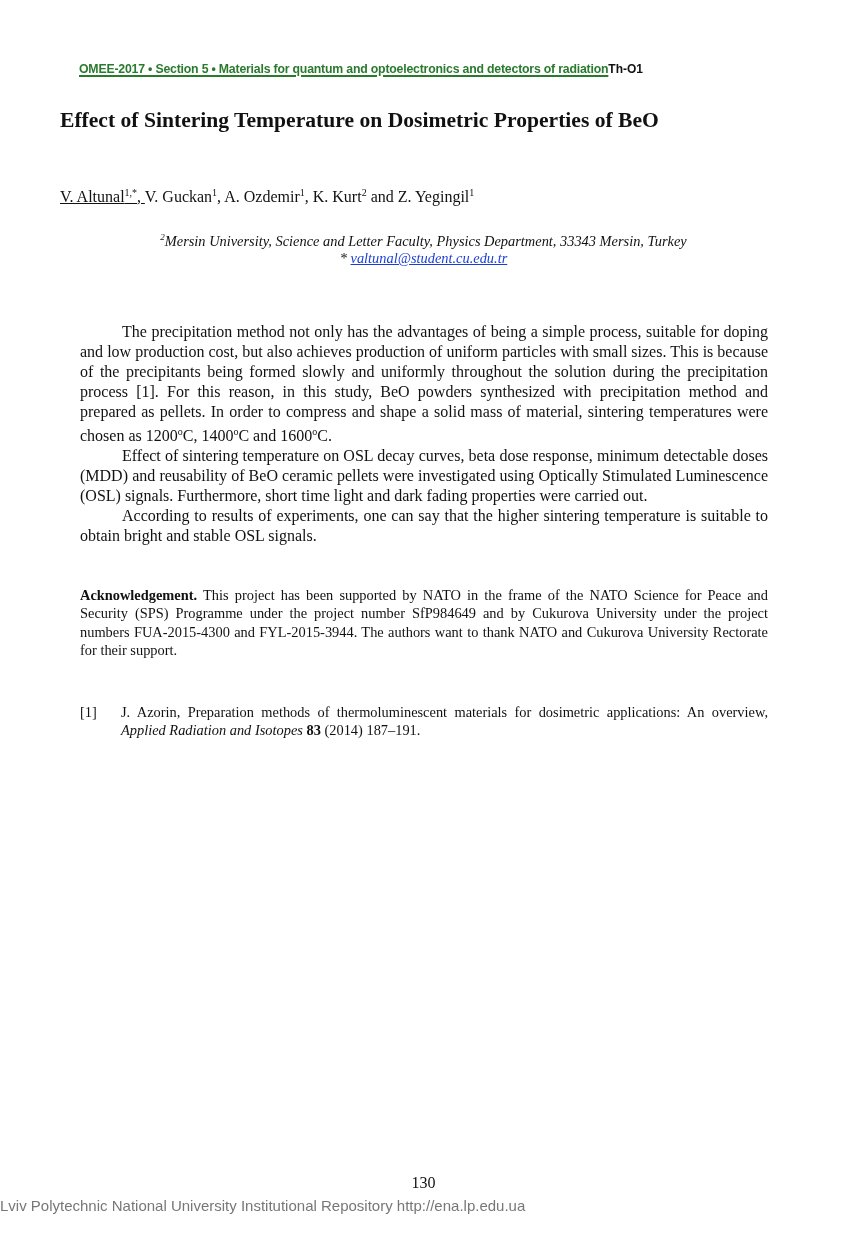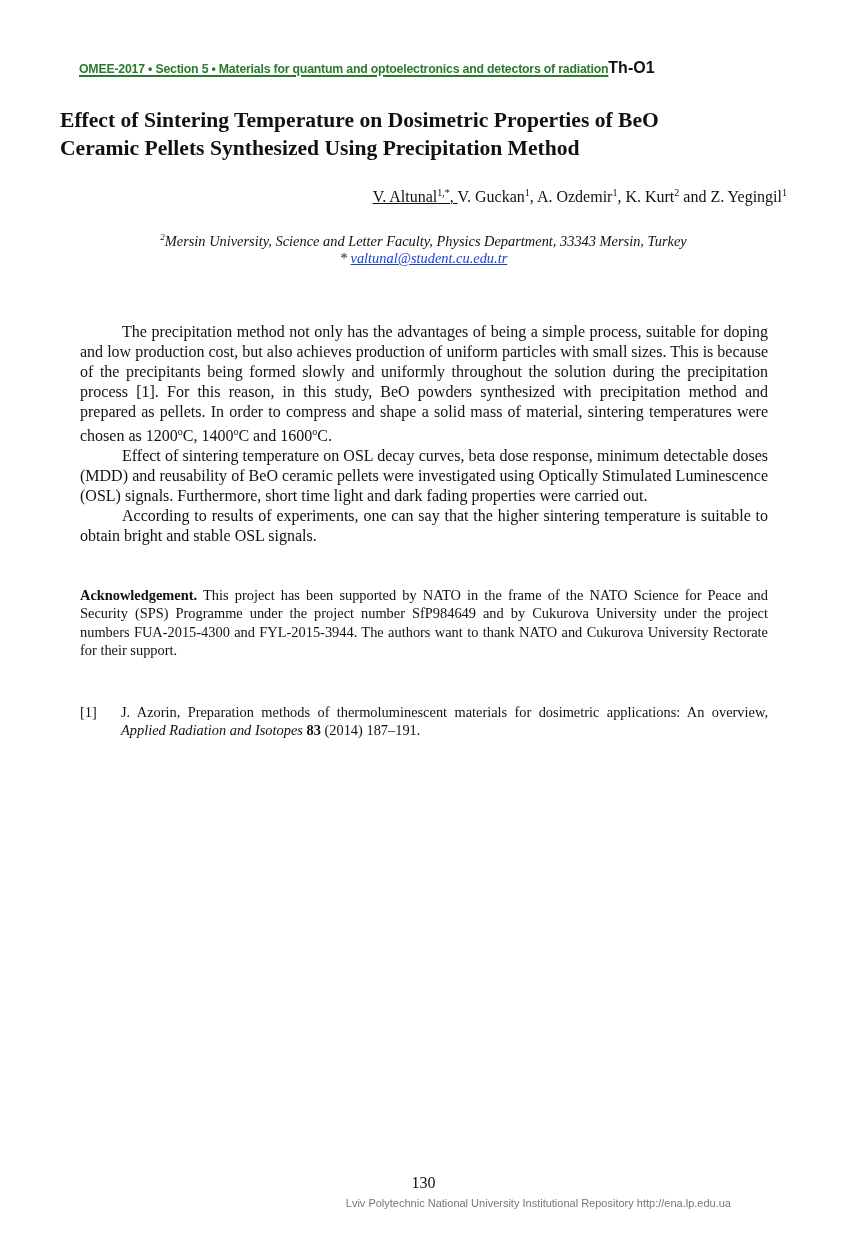--- a/index.html
+++ b/index.html
@@ -2,56 +2,55 @@
 <html><head>
 <meta charset="utf-8">
 <style>
   html, body { margin: 0; padding: 0; background: #ffffff; }
   body { width: 847px; height: 1240px; position: relative; overflow: hidden;
          font-family: "Liberation Serif", serif; color: #111; }
   .header { position: absolute; left: 79px; top: 59px; width: 694px; white-space: nowrap;
             font-family: "Liberation Sans", sans-serif; }
   .header .conf { color: #2a7a2e; font-weight: bold; font-size: 12.3px; text-decoration: underline;
                   text-decoration-thickness: 1.5px; text-underline-offset: 2px; letter-spacing: -0.2px; text-align: right; }
-  .header .code { color: #111; font-weight: bold; font-size: 16px; }
+  .header .code { color: #111; font-weight: bold; font-size: 12px; }
   .title { position: absolute; left: 60px; top: 106px; width: 727px; text-align: left;
            font-weight: bold; font-size: 21.6px; line-height: 28px; }
-  .authors { position: absolute; left: 60px; top: 187px; width: 727px; text-align: right; font-size: 16px; }
+  .authors { position: absolute; left: 60px; top: 187px; width: 727px; text-align: left; font-size: 16px; }
   .authors sup { font-size: 10px; }
   .authors .presenter { text-decoration: underline; }
   .affil { position: absolute; left: 60px; top: 229px; width: 727px; text-align: center;
            font-style: italic; font-size: 14.4px; line-height: 17.5px; }
   .affil sup { font-size: 9px; }
   .affil a { color: #1a3fd8; text-decoration: underline; }
   .body { position: absolute; left: 80px; top: 322px; width: 688px; font-size: 16px;
           line-height: 20px; text-align: justify; }
   .body p { margin: 0; text-indent: 42px; }
   .body sup { font-size: 10px; }
   .ack { position: absolute; left: 80px; top: 586px; width: 688px; font-size: 14.4px;
          line-height: 18.3px; text-align: justify; }
   .ack b { font-weight: bold; }
   .ref { position: absolute; left: 80px; top: 703px; width: 688px; font-size: 14.4px; line-height: 18px;
          display: flex; }
   .ref .num { width: 41px; flex: none; }
   .ref .txt { flex: 1; text-align: justify; }
   .ref i { font-style: italic; margin-top: 20px; }
   .pagenum { position: absolute; left: 0; top: 1148px; width: 847px; text-align: center; font-size: 16px; margin-top: 26px; }
-  .footer { position: absolute; left: 0; top: 1197px; width: 731px; text-align: right;
-            font-family: "Liberation Sans", sans-serif; font-size: 11px; color: #777; }
+  .footer { position: absolute; left: 0; top: 1197px; width: 731px; text-align: left;
+            font-family: "Liberation Sans", sans-serif; font-size: 15px; color: #777; }
 </style>
 </head>
 <body>
 
 <div class="header">
   <span class="conf">OMEE-2017 • Section 5 • Materials for quantum and optoelectronics and detectors of radiation</span><span class="code">Th-O1</span>
 </div>
 
 <div class="title">
   <div>Effect of Sintering Temperature on Dosimetric Properties of BeO</div>
-  <div>Ceramic Pellets Synthesized Using Precipitation Method</div>
 </div>
 
 <div class="authors">
   <span class="presenter"><span>V. Altunal</span><sup>1,*</sup><span>, </span></span><span><span>V. Guckan</span><sup>1</sup><span>, </span></span><span><span>A. Ozdemir</span><sup>1</sup><span>, </span></span><span><span>K. Kurt</span><sup>2</sup><span style="white-space:pre"> and </span></span><span><span>Z. Yegingil</span><sup>1</sup></span>
 </div>
 
 <div class="affil">
   <div><sup>2</sup><span>Mersin University, Science and Letter Faculty, Physics Department, 33343 Mersin, Turkey</span></div>
   <div><span style="white-space:pre">* </span><a>valtunal@student.cu.edu.tr</a></div>
 </div>

